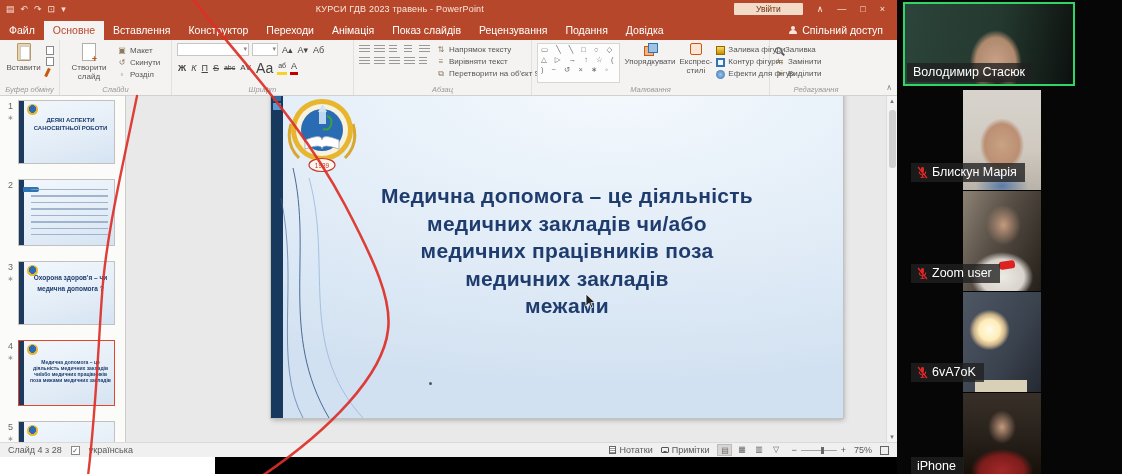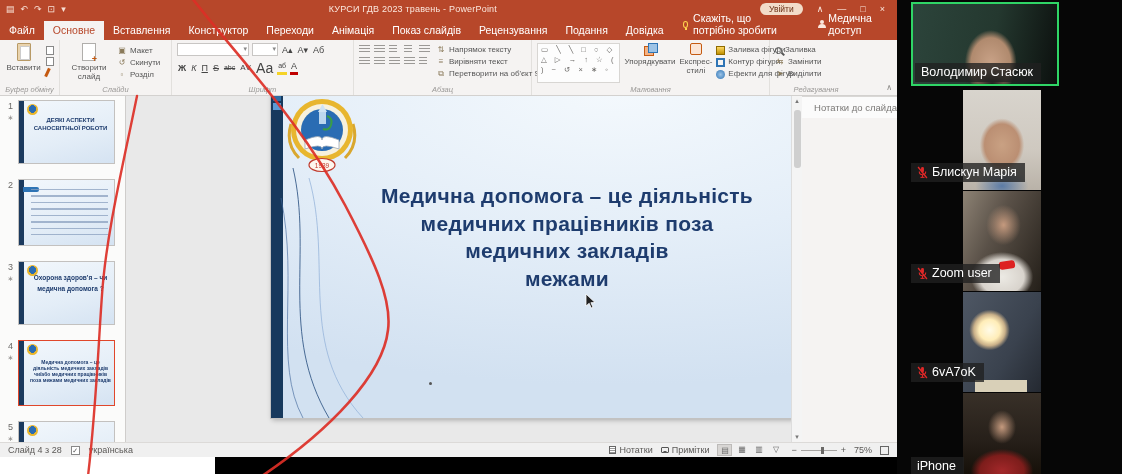--- a/index.html
+++ b/index.html
@@ -7,21 +7,21 @@
   .app { position:relative; width:1122px; height:474px; background:#000; overflow:hidden;
          font-family:"Liberation Sans", sans-serif; }
 
   
   .ppt { position:absolute; left:0; top:0; width:897px; height:457px; background:#f5f3f2; }
 
   .titlebar { height:18px; background:#b7472a; display:flex; align-items:center; color:#f8e0d5; }
   .qat { display:flex; gap:6px; padding-left:6px; font-size:9px; line-height:18px; }
   .qat span { cursor:default; }
   .tb-title { flex:1; text-align:center; font-size:9px; color:#fbe7dd; letter-spacing:.2px; }
-  .signin { background:#f2dcc9; color:#6b3015; font-size:8.5px; padding:1px 9px; border-radius:6px; margin-right:14px; }
+  .signin { background:#f2dcc9; color:#6b3015; font-size:8.5px; padding:1px 22px; border-radius:1px; margin-right:14px; }
   .winctl { display:flex; gap:14px; padding-right:12px; font-size:9px; color:#fbe7dd; }
 
   .tabsrow { height:22px; background:#b7472a; display:flex; align-items:flex-end; color:#fff; }
   .tab { font-size:10.5px; padding:3px 9px 4px; white-space:nowrap; }
   .tab.active { background:#f5f3f2; color:#b7472a; }
   .tellme { display:flex; align-items:center; gap:5px; font-size:10.5px; padding:3px 10px 4px; }
   .bulb { width:7px; height:7px; border-radius:50%; border:1.5px solid #ffd34d; position:relative; }
   .bulb::after { content:''; position:absolute; left:1px; bottom:-3px; width:2px; height:2px; background:#ffd34d; }
   .share { margin-left:auto; display:flex; align-items:center; gap:5px; font-size:10.5px; padding:3px 14px 4px; }
   .person { width:9px; height:9px; position:relative; }
@@ -129,21 +129,21 @@
 
   
   .annotation { position:absolute; left:0; top:0; z-index:60; pointer-events:none; }
 
   
   .sidebar { position:absolute; left:897px; top:0; width:225px; height:474px; background:#060606; }
   .tile { position:absolute; overflow:hidden; }
   .video { position:absolute; overflow:hidden; }
   .namelabel { position:absolute; display:flex; align-items:center; gap:4px; background:rgba(32,32,32,.78);
                color:#fff; font-size:12.5px; padding:2px 8px 3px 6px; white-space:nowrap; }
-  .v1 { left:14px; top:2px; width:148px; height:84px; border:2px solid #2fd566;
+  .v1 { left:6px; top:2px; width:172px; height:84px; border:2px solid #2fd566;
         background:
           radial-gradient(ellipse 42px 26px at 55% 100%, #1d1d1d 0%, rgba(0,0,0,0) 65%),
           radial-gradient(ellipse 36px 46px at 54% 74%, #c9a287 0%, #b08a6e 55%, rgba(0,0,0,0) 72%),
           linear-gradient(100deg, #2c443b 0%, #24382f 55%, #0c100e 100%); }
   .v2 { left:66px; top:0; width:78px; height:100px;
         background:
           radial-gradient(ellipse 30px 36px at 50% 55%, #c9a183 0%, #bb8f73 58%, rgba(0,0,0,0) 74%),
           radial-gradient(ellipse 38px 24px at 50% 96%, #5b7ba6 0%, rgba(0,0,0,0) 70%),
           linear-gradient(180deg, #d8d4cd 0%, #cfc9c0 60%, #b9b2a8 100%); }
   .v3 { left:66px; top:0; width:78px; height:100px;
@@ -193,27 +193,23 @@
       <div class="tab">Файл</div>
       <div class="tab active">Основне</div>
       <div class="tab">Вставлення</div>
       <div class="tab">Конструктор</div>
       <div class="tab">Переходи</div>
       <div class="tab">Анімація</div>
       <div class="tab">Показ слайдів</div>
       <div class="tab">Рецензування</div>
       <div class="tab">Подання</div>
       <div class="tab">Довідка</div>
-      <div class="tellme">
-        <span class="bulb"></span>
-        <span>Скажіть, що потрібно зробити</span>
-      </div>
       <div class="share">
         <span class="person"></span>
-        <span>Медична доступ</span>
+        <span>Спільний доступ</span>
       </div>
     </div>
 
     <div class="ribbon">
 
       <div class="rgroup" style="width:60px">
         <div class="bigbtn">
           <span class="clip-ic"></span>
           <span>Вставити</span>
         </div>
@@ -423,41 +419,39 @@
               <path d="M34,18 h7 v12 h-7 z" fill="#bcd7ef"></path>
               <path d="M33,18 l4.5,-8 4.5,8 z" fill="#cfe3f4"></path>
               <path d="M42,22 q6,2 4,9 q-2,6 -8,4" stroke="#3a9e45" stroke-width="2" fill="none"></path>
               <path d="M20,46 q17,-7 17,0 q0,-7 17,0 v9 q-17,-6 -17,0 q0,-6 -17,0 z" fill="#ffffff" stroke="#9aa7b5" stroke-width="0.8"></path>
               <ellipse cx="37" cy="71" rx="13" ry="6.5" fill="#fdf6ee" stroke="#c0392b" stroke-width="1.2"></ellipse>
               <text x="37" y="73.5" font-size="6.5" fill="#c0392b" text-anchor="middle" font-family="Liberation Sans, sans-serif">1939</text>
             </svg>
 
             <div class="stitle">
               <div>Медична допомога – це діяльність</div>
+              <div>медичних закладів чи/або</div>
               <div>медичних працівників поза</div>
               <div>медичних закладів</div>
               <div>межами</div>
             </div>
 
             <span class="sdot"></span>
 
             <svg class="cursor" width="12" height="16" viewBox="0 0 12 16">
               <path d="M1,0 L1,12 L4.2,9.3 L6.2,14 L8,13.2 L5.9,8.7 L10,8.5 Z" fill="#222" stroke="#fff" stroke-width="0.8"></path>
             </svg>
           </div>
 
           <div class="vscroll">
             <span class="vs-up">▴</span>
             <span class="vthumb"></span>
             <span class="vs-dn">▾</span>
           </div>
         </div>
-        <div class="notes">
-            <span>Нотатки до слайда</span>
-          </div>
       </div>
     </div>
 
     <div class="statusbar">
       <div class="st-left">
         <span>Слайд 4 з 28</span>
         <span class="spell">✓</span>
         <span>українська</span>
       </div>
       <div class="st-right">

